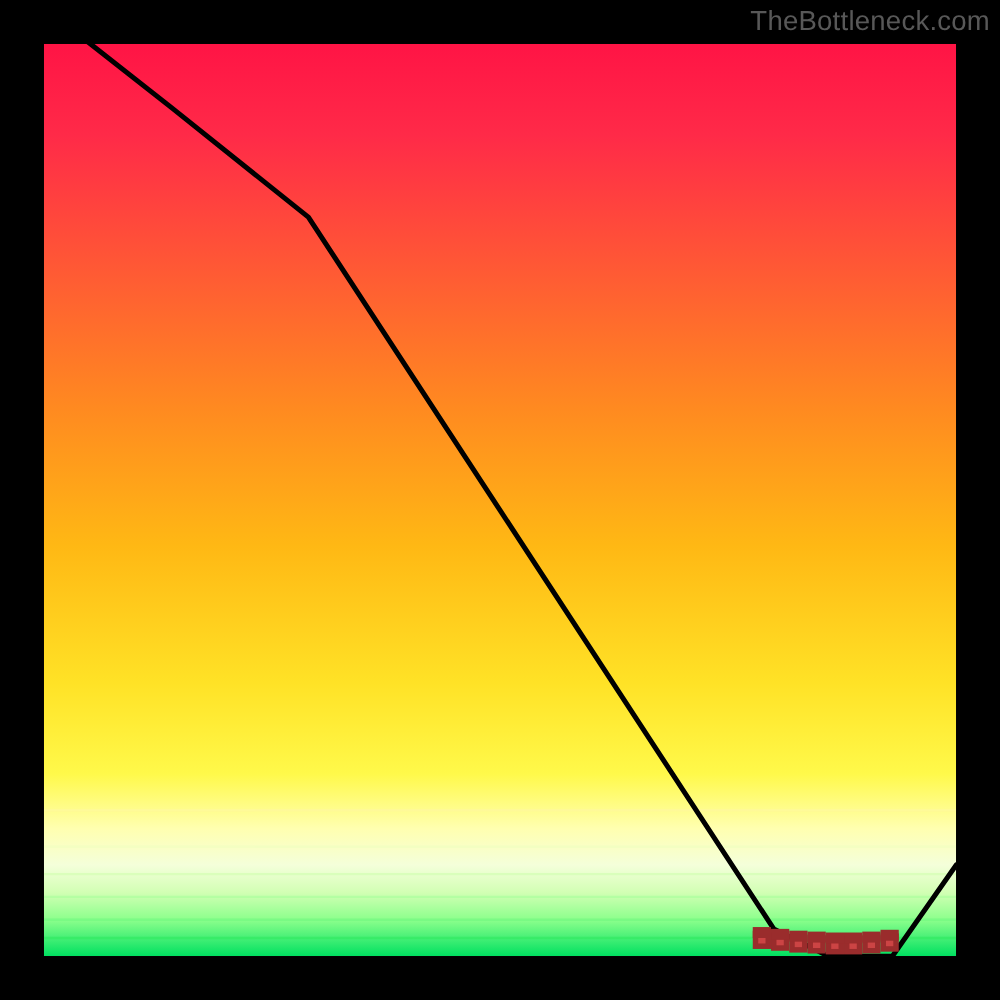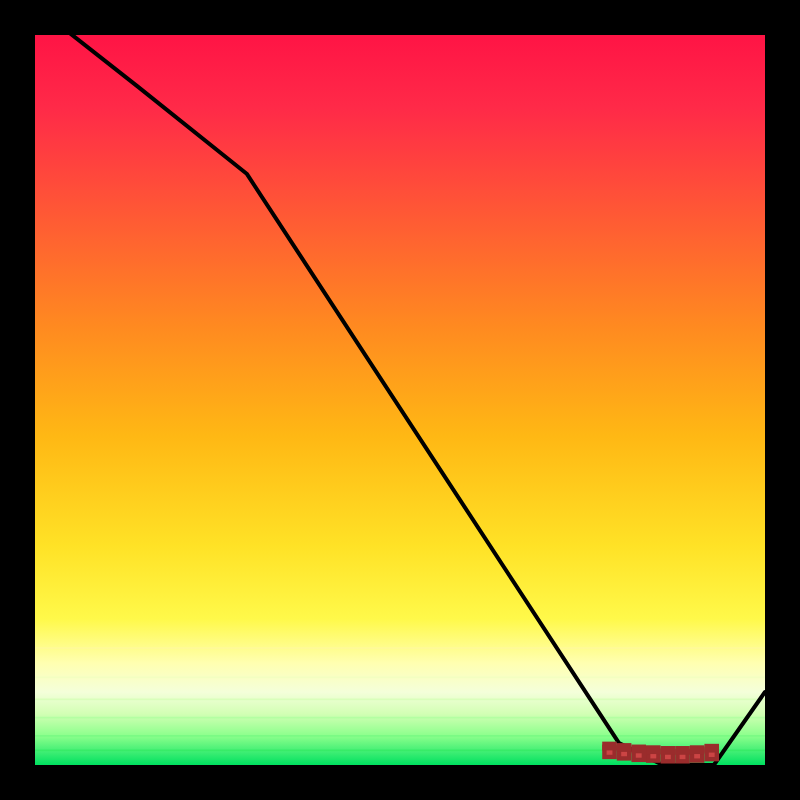--- a/index.html
+++ b/index.html
@@ -51,20 +51,21 @@
     fill: #cc4444;
     stroke: #9a2c2c;
     stroke-width: 0.6;
   }
 </style>
 </head>
 <body>
 
 <div class="outer">
 
+  <div class="watermark">TheBottleneck.com</div>
 
   <div class="plot">
 
     <svg class="grad" viewBox="0 0 100 100" preserveAspectRatio="none">
       <defs>
         <linearGradient id="heat" x1="0" y1="0" x2="0" y2="1">
           <stop offset="0%" stop-color="#ff1445"></stop>
           <stop offset="10%" stop-color="#ff2a48"></stop>
           <stop offset="25%" stop-color="#ff5a34"></stop>
           <stop offset="40%" stop-color="#ff8a20"></stop>

